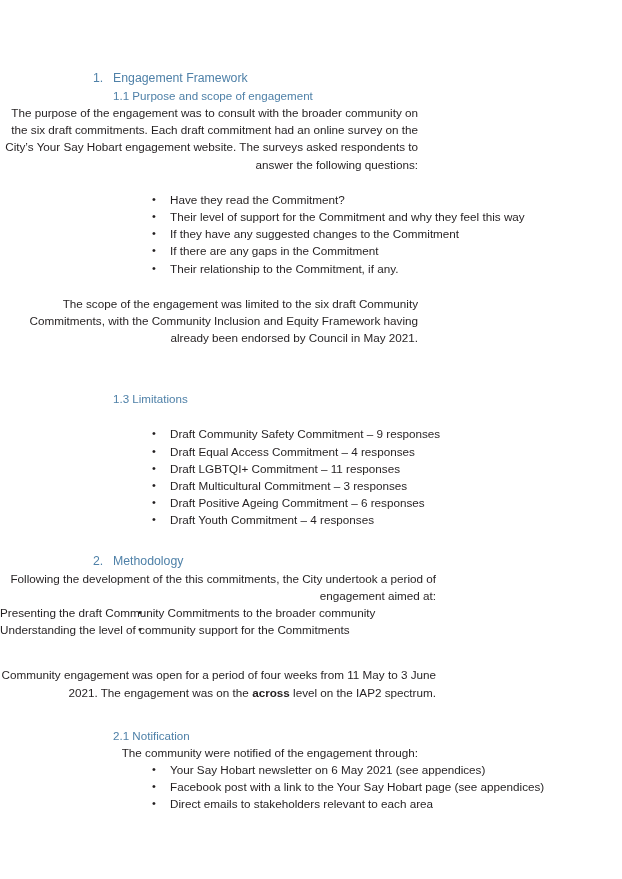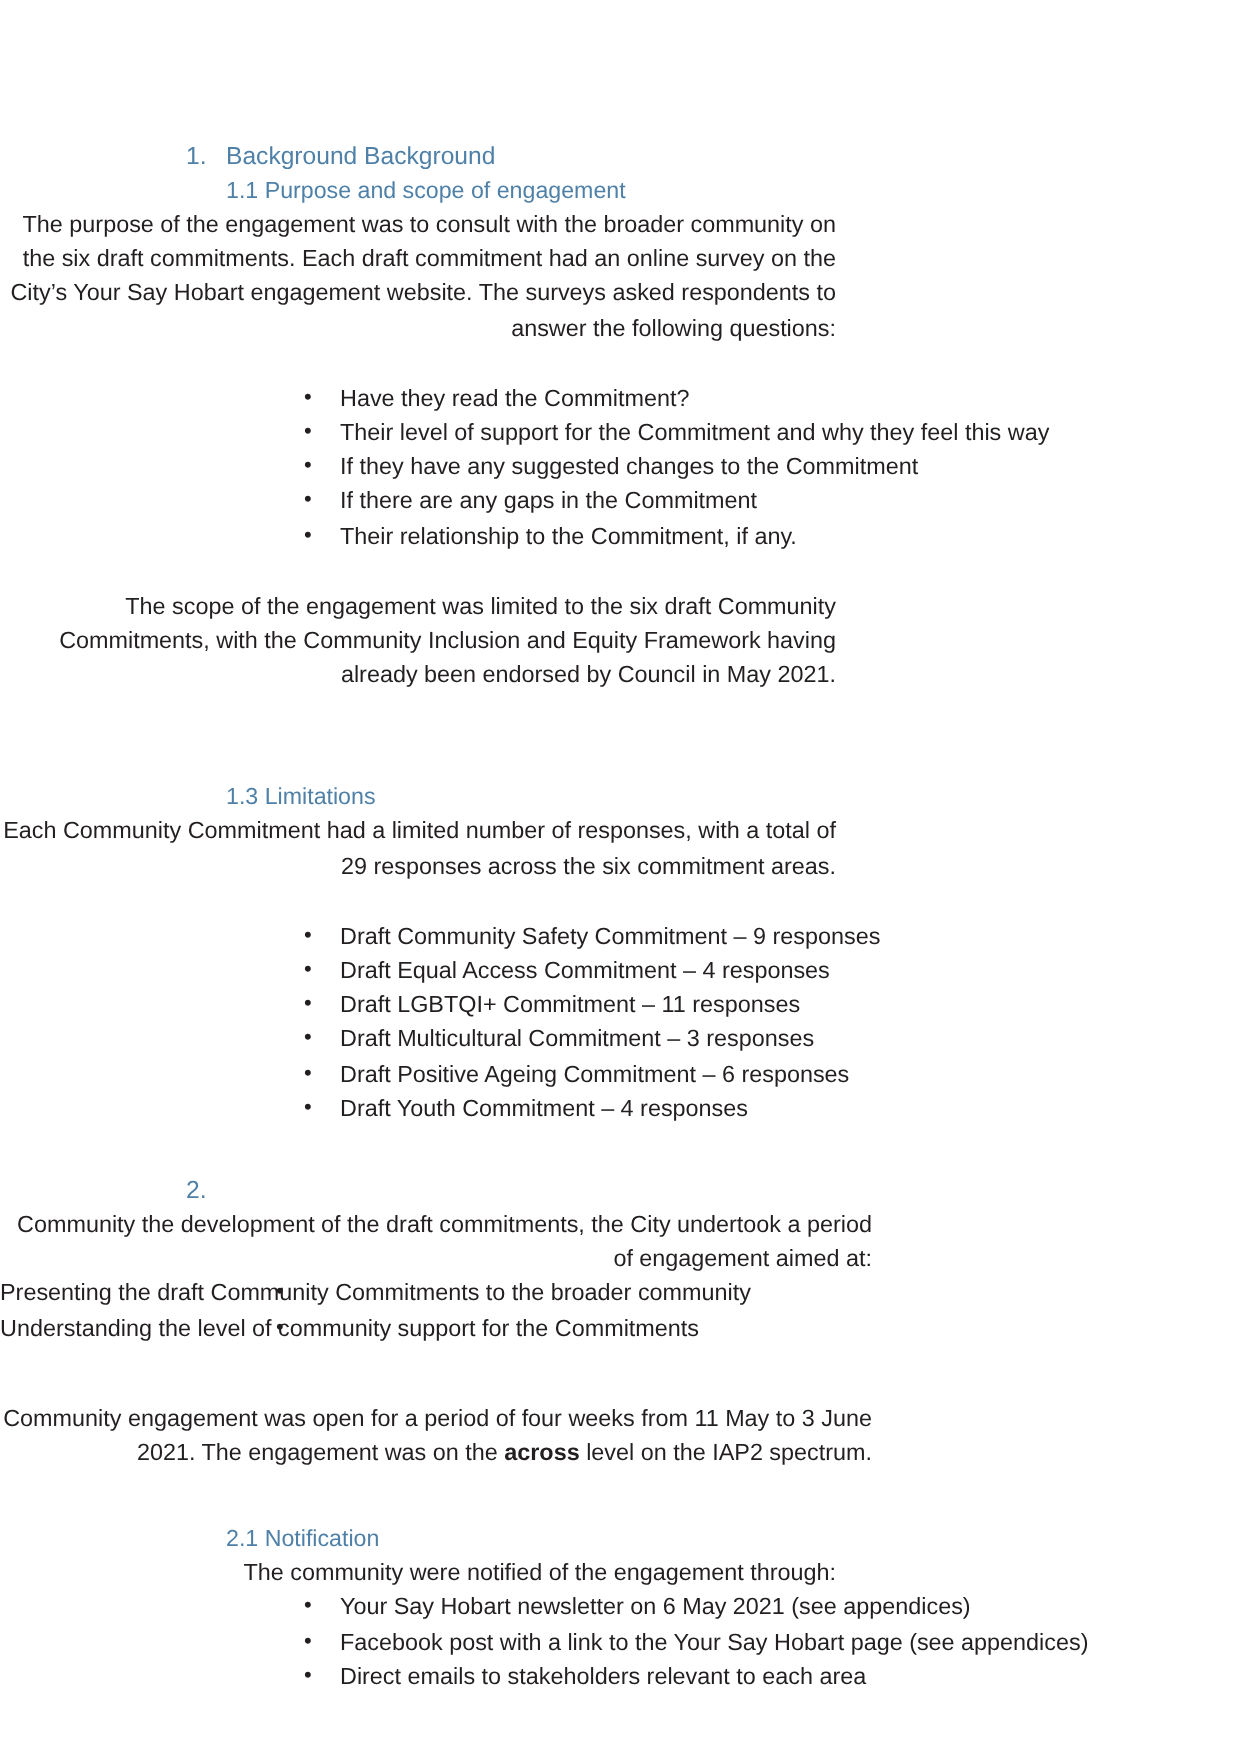--- a/index.html
+++ b/index.html
@@ -99,21 +99,21 @@
   .sp-30 { height: 30px; }
 </style>
 </head>
 <body>
 
 <div class="page">
   <div class="content">
 
     <div class="h1-row">
       <span class="h1-num">1.</span>
-      <span class="h1-text">Background Background</span>
+      <span class="h1-text">Engagement Framework</span>
     </div>
 
     <div class="h2">1.1 Purpose and scope of engagement</div>
 
     <p class="body indent-130">The purpose of the engagement was to consult with the broader community on the six draft commitments. Each draft commitment had an online survey on the City’s Your Say Hobart engagement website. The surveys asked respondents to answer the following questions:</p>
 
     <div class="sp-18"></div>
 
     <ul class="bullets deep">
       <li>Have they read the Commitment?</li>
@@ -125,40 +125,40 @@
 
     <div class="sp-18"></div>
 
     <p class="body indent-130">The scope of the engagement was limited to the six draft Community Commitments, with the Community Inclusion and Equity Framework having already been endorsed by Council in May 2021.</p>
 
     <div class="sp-30"></div>
     <div class="sp-14"></div>
 
     <div class="h2">1.3 Limitations</div>
 
-    <p class="body indent-130">Each Community Commitment had a limited number of responses, with a total of 29 responses across the six commitment areas.</p>
 
     <div class="sp-18"></div>
 
     <ul class="bullets deep">
       <li>Draft Community Safety Commitment – 9 responses</li>
       <li>Draft Equal Access Commitment – 4 responses</li>
       <li>Draft LGBTQI+ Commitment – 11 responses</li>
       <li>Draft Multicultural Commitment – 3 responses</li>
       <li>Draft Positive Ageing Commitment – 6 responses</li>
       <li>Draft Youth Commitment – 4 responses</li>
     </ul>
 
     <div class="sp-24"></div>
 
     <div class="h1-row">
       <span class="h1-num">2.</span>
+      <span class="h1-text">Methodology</span>
     </div>
 
-    <p class="body indent-113">Community the development of the draft commitments, the City undertook a period of engagement aimed at:</p>
+    <p class="body indent-113">Following the development of the this commitments, the City undertook a period of engagement aimed at:</p>
 
     <ul class="bullets mid">
       <li>Presenting the draft Community Commitments to the broader community</li>
       <li>Understanding the level of community support for the Commitments</li>
     </ul>
 
     <div class="sp-18"></div>
     <div class="sp-10"></div>
 
     <p class="body indent-113"><span>Community engagement was open for a period of four weeks from 11 May to 3 June 2021. The engagement was on the </span><b>across</b><span> level on the IAP2 spectrum.</span></p>

